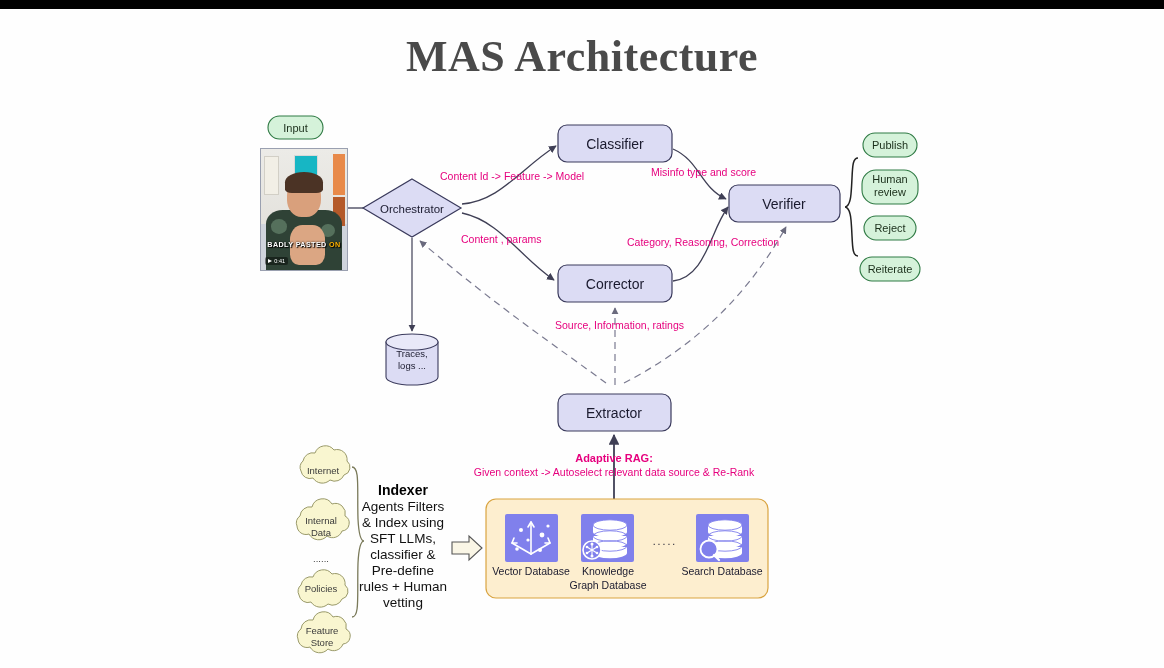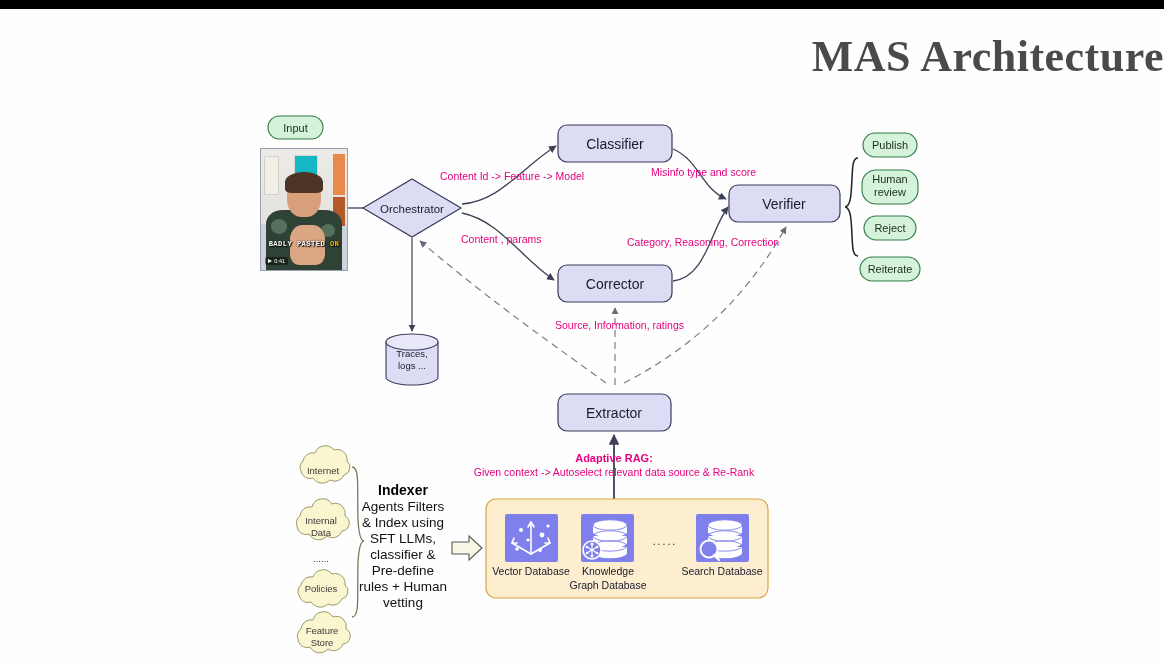--- a/index.html
+++ b/index.html
@@ -27,21 +27,21 @@
     left: 0; top: 9px;
     width: 1164px;
     height: 659px;
     background: #fefefe;
   }
   #title {
     position: absolute;
     left: 0;
     top: 22px;
     width: 1164px;
-    text-align: right;
+    text-align: center;
     font-family: "Liberation Serif", serif;
     font-weight: bold;
     font-size: 44px;
     color: #4a4a4a;
     letter-spacing: 0.5px;
   }
   svg#diagram {
     position: absolute;
     left: 0; top: 0;
     width: 1164px;
@@ -133,21 +133,21 @@
   }
   #thumb .leaf1 { position:absolute; left:12%; top:58%; width:18%; height:12%; background:#55705c; border-radius:50%;}
   #thumb .leaf2 { position:absolute; left:70%; top:62%; width:16%; height:11%; background:#55705c; border-radius:50%;}
   #thumb .hand {
     position:absolute; left:34%; top:63%; width:40%; height:33%;
     background:#dba683; border-radius:36% 36% 26% 26%;
   }
   #thumb .caption {
     position:absolute; left:4%; bottom:18%; width:92%;
     text-align:center;
-    font-family:Liberation Mono, monospace;
+    font-family:Liberation Sans, sans-serif;
     font-size:7.2px; font-weight:bold; letter-spacing:0.4px;
     color:#ffffff;
     text-shadow: 0 0 2px #000, 1px 1px 1px #000;
     line-height:1;
     white-space:nowrap;
   }
   #thumb .caption .hl { color:#ffb300; }
   #thumb .playbar {
     position:absolute; left:5%; bottom:4%;
     display:flex; align-items:center; gap:2px;

